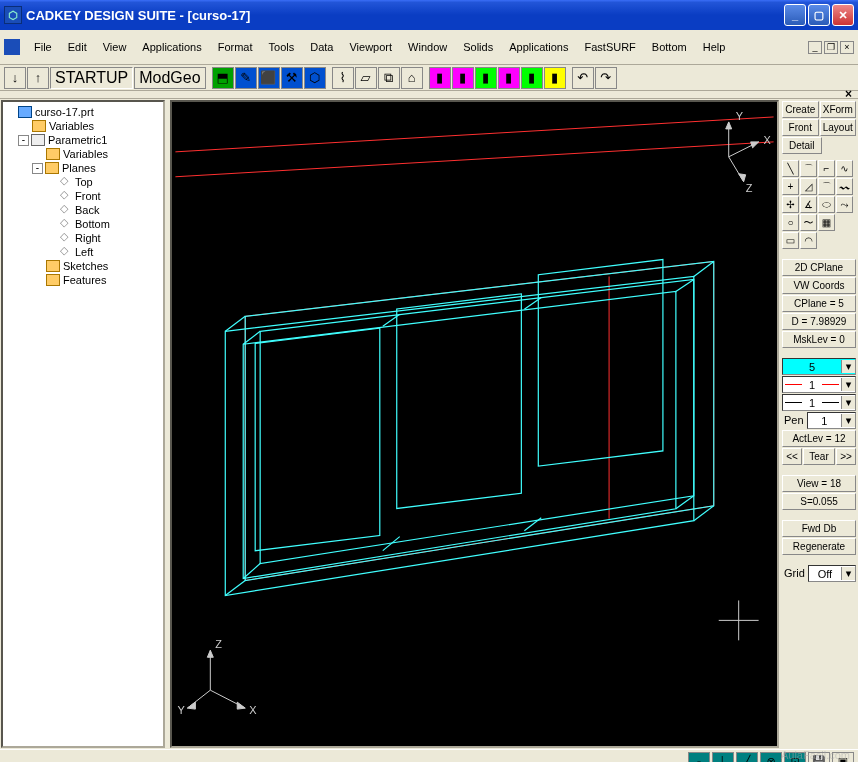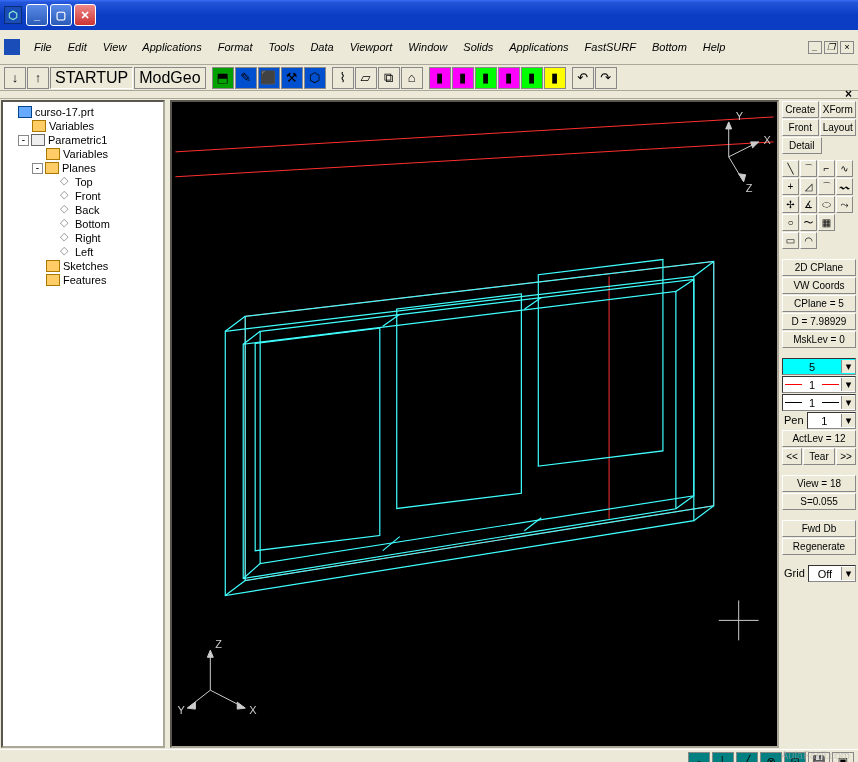--- a/index.html
+++ b/index.html
@@ -3,21 +3,21 @@
 <meta charset="utf-8">
 <style>
 * { box-sizing: border-box; margin: 0; padding: 0; font-family: Tahoma, sans-serif; font-size: 11px; }
 body { width: 858px; height: 762px; background: #ece9d8; overflow: hidden; }
 .titlebar { height: 30px; background: linear-gradient(to bottom, #3a6ef7 0%, #2255d8 8%, #0a3dc3 50%, #0a3dc3 100%); display: flex; align-items: center; padding: 0 4px; color: white; }
 .titlebar .app-icon { width: 18px; height: 18px; background: #1a4db8; border: 1px solid #0a2d78; margin-right: 4px; display: flex; align-items: center; justify-content: center; color: #8ec; font-weight: bold; }
 .titlebar .title { flex: 1; font-weight: bold; font-size: 13px; }
 .winbtns { display: flex; gap: 2px; }
 .winbtn { width: 22px; height: 22px; border: 1px solid #fff; border-radius: 3px; background: linear-gradient(#5a8be8,#2a5bb8); color: white; display: flex; align-items: center; justify-content: center; font-weight: bold; }
 .winbtn.close { background: linear-gradient(#e88,#c33); }
-.menubar { height: 24px; background: #ece9d8; display: flex; align-items: center; padding: 17px 4px; border-bottom: 1px solid #aca899; font-style: italic; }
+.menubar { height: 24px; background: #ece9d8; display: flex; align-items: center; padding: 17px 4px; border-bottom: 1px solid #aca899; }
 .menubar .app-icon2 { width: 16px; height: 16px; background: #1a4db8; margin-right: 6px; }
 .menubar .mi { padding: 2px 8px; }
 .menubar .mdibtns { margin-left: auto; display: flex; gap: 2px; }
 .mdibtns span { width: 14px; height: 13px; border: 1px solid #888; background: #ece9d8; display: flex; align-items: center; justify-content: center; font-size: 9px; }
 .toolbar { height: 26px; background: #ece9d8; display: flex; align-items: center; padding: 2px 4px; gap: 1px; border-bottom: 1px solid #aca899; }
 .tbtn { width: 22px; height: 22px; border: 1px solid #888; background: #ece9d8; display: flex; align-items: center; justify-content: center; font-size: 13px; }
 .tbtn.txt { width: auto; padding: 0 4px; font-size: 16px; }
 .tbtn.sunken { border-color: #888 #fff #fff #888; }
 .tbtn.col { background: var(--c); }
 .sep { width: 4px; }
@@ -49,20 +49,21 @@
 .linesample { flex: 1; height: 1px; margin: 0 2px; }
 .statusbar { height: 24px; background: #ece9d8; display: flex; align-items: center; justify-content: flex-end; padding: 0 4px; gap: 2px; border-top: 1px solid #fff; }
 .sbtn { width: 22px; height: 20px; border: 1px solid #888; display: flex; align-items: center; justify-content: center; }
 .watermark { position: absolute; right: 8px; bottom: 1px; color: #aaa; font-size: 11px; opacity: 0.5; pointer-events: none; }
 </style>
 </head>
 <body>
 
 <div class="titlebar">
   <div class="app-icon">⬡</div>
+  <div class="title">CADKEY DESIGN SUITE - [curso-17]</div>
   <div class="winbtns">
     <div class="winbtn">_</div>
     <div class="winbtn">▢</div>
     <div class="winbtn close">✕</div>
   </div>
 </div>
 
 <div class="menubar">
   <div class="app-icon2"></div>
   <div class="mi">File</div>

